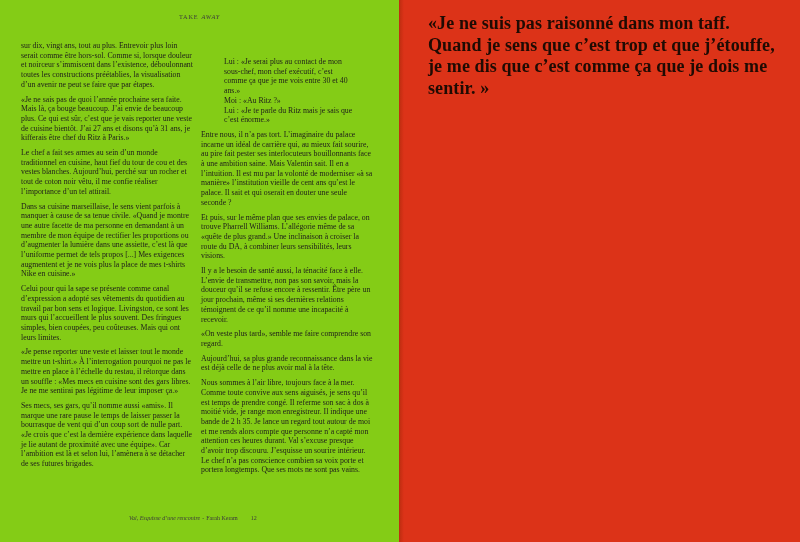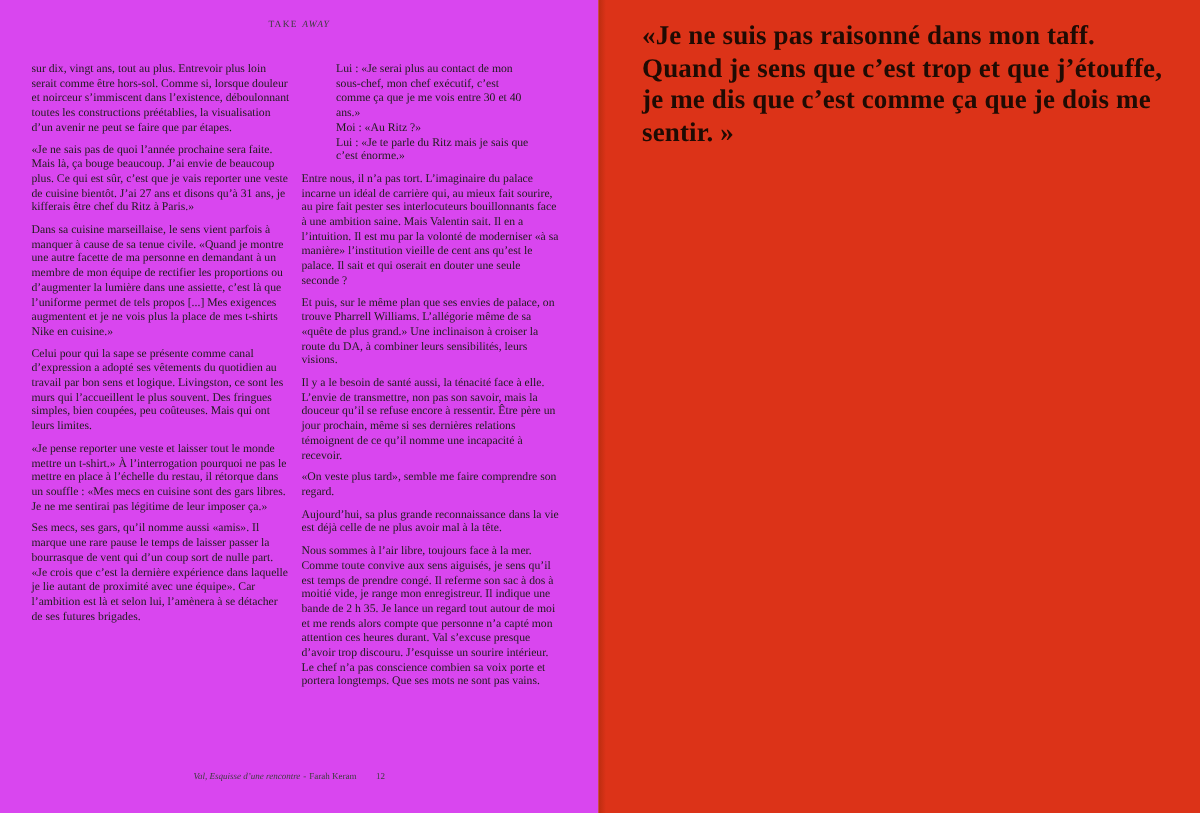--- a/index.html
+++ b/index.html
@@ -6,36 +6,36 @@
   body{
     width:800px;height:542px;overflow:hidden;
     font-family:"Liberation Serif","DejaVu Serif",serif;
     background:#e9e9e9;
   }
   .spread{position:relative;width:800px;height:542px;display:flex;}
 
   
   .page-left{
     position:relative;width:399px;height:542px;flex:0 0 399px;
-    background:#d946ef;color:#1E1D1B;
+    background:#84cc16;color:#1E1D1B;
   }
   .running-head{
     position:absolute;top:13px;left:0;width:399px;text-align:center;
     font-size:6.3px;letter-spacing:0.8px;color:#3C3C3C;
   }
   .running-head .it{font-style:italic;margin-left:3px;}
   .col{
     position:absolute;top:41px;width:172px;
     font-size:7.8px;line-height:9.7px;text-align:left;
     color:#1E1D1B;
   }
   .col-a{left:21px;}
   .col-b{left:201px;}
   .col p{margin:0 0 5px 0;}
-  .dialogue{margin:0 0 5px 23px;width:130px;}
+  .dialogue{margin:16px 0 5px 23px;width:130px;}
   .dialogue p{margin:0;}
   .page-footer{
     position:absolute;top:515px;left:129px;
     font-size:6px;color:#3C3C3C;white-space:nowrap;
   }
   .page-footer .it{font-style:italic;}
   .page-footer .sep{margin:0 2px;}
   .page-footer .pnum{margin-left:13px;}
 
   
@@ -60,20 +60,21 @@
 
   <section class="page-left">
 
     <div class="running-head">
       <span>TAKE</span><span class="it">AWAY</span>
     </div>
 
     <div class="col col-a">
       <p>sur dix, vingt ans, tout au plus. Entrevoir plus loin serait comme être hors-sol. Comme si, lorsque douleur et noirceur s’immiscent dans l’existence, déboulonnant toutes les constructions préétablies, la visualisation d’un avenir ne peut se faire que par étapes.</p>
       <p>«Je ne sais pas de quoi l’année prochaine sera faite. Mais là, ça bouge beaucoup. J’ai envie de beaucoup plus. Ce qui est sûr, c’est que je vais reporter une veste de cuisine bientôt. J’ai 27 ans et disons qu’à 31 ans, je kifferais être chef du Ritz à Paris.»</p>
+      <p>Le chef a fait ses armes au sein d’un monde traditionnel en cuisine, haut fief du tour de cou et des vestes blanches. Aujourd’hui, perché sur un rocher et tout de coton noir vêtu, il me confie réaliser l’importance d’un tel attirail.</p>
       <p>Dans sa cuisine marseillaise, le sens vient parfois à manquer à cause de sa tenue civile. «Quand je montre une autre facette de ma personne en demandant à un membre de mon équipe de rectifier les proportions ou d’augmenter la lumière dans une assiette, c’est là que l’uniforme permet de tels propos [...] Mes exigences augmentent et je ne vois plus la place de mes t-shirts Nike en cuisine.»</p>
       <p>Celui pour qui la sape se présente comme canal d’expression a adopté ses vêtements du quotidien au travail par bon sens et logique. Livingston, ce sont les murs qui l’accueillent le plus souvent. Des fringues simples, bien coupées, peu coûteuses. Mais qui ont leurs limites.</p>
       <p>«Je pense reporter une veste et laisser tout le monde mettre un t-shirt.» À l’interrogation pourquoi ne pas le mettre en place à l’échelle du restau, il rétorque dans un souffle : «Mes mecs en cuisine sont des gars libres. Je ne me sentirai pas légitime de leur imposer ça.»</p>
       <p>Ses mecs, ses gars, qu’il nomme aussi «amis». Il marque une rare pause le temps de laisser passer la bourrasque de vent qui d’un coup sort de nulle part. «Je crois que c’est la dernière expérience dans laquelle je lie autant de proximité avec une équipe». Car l’ambition est là et selon lui, l’amènera à se détacher de ses futures brigades.</p>
     </div>
 
     <div class="col col-b">
       <div class="dialogue">
         <p>Lui : «Je serai plus au contact de mon sous-chef, mon chef exécutif, c’est comme ça que je me vois entre 30 et 40 ans.»</p>
         <p>Moi : «Au Ritz ?»</p>

